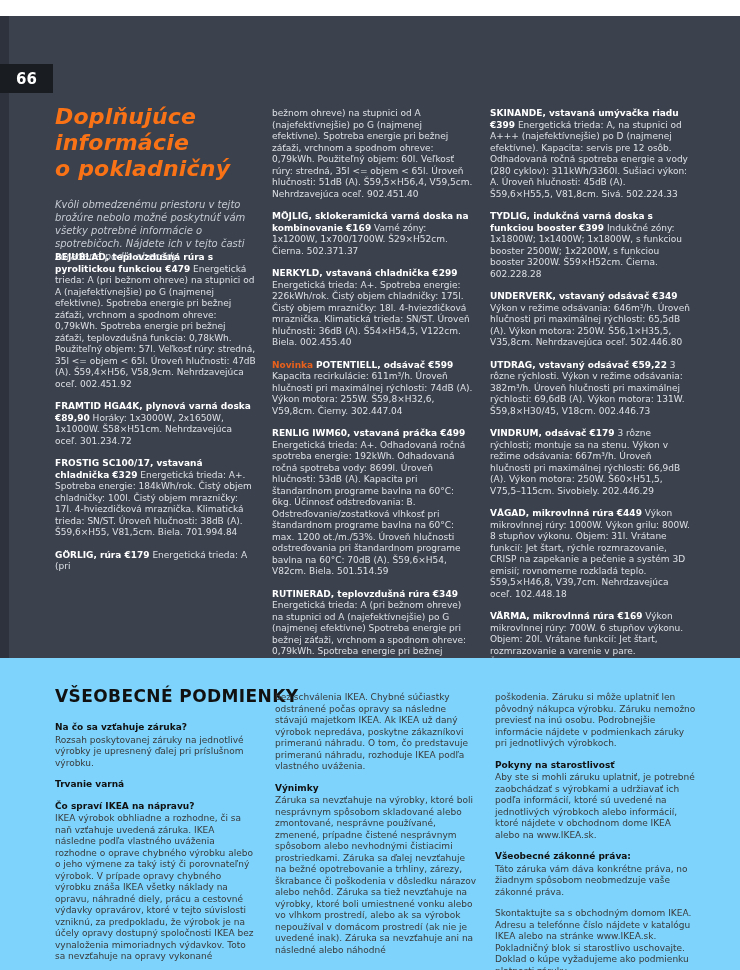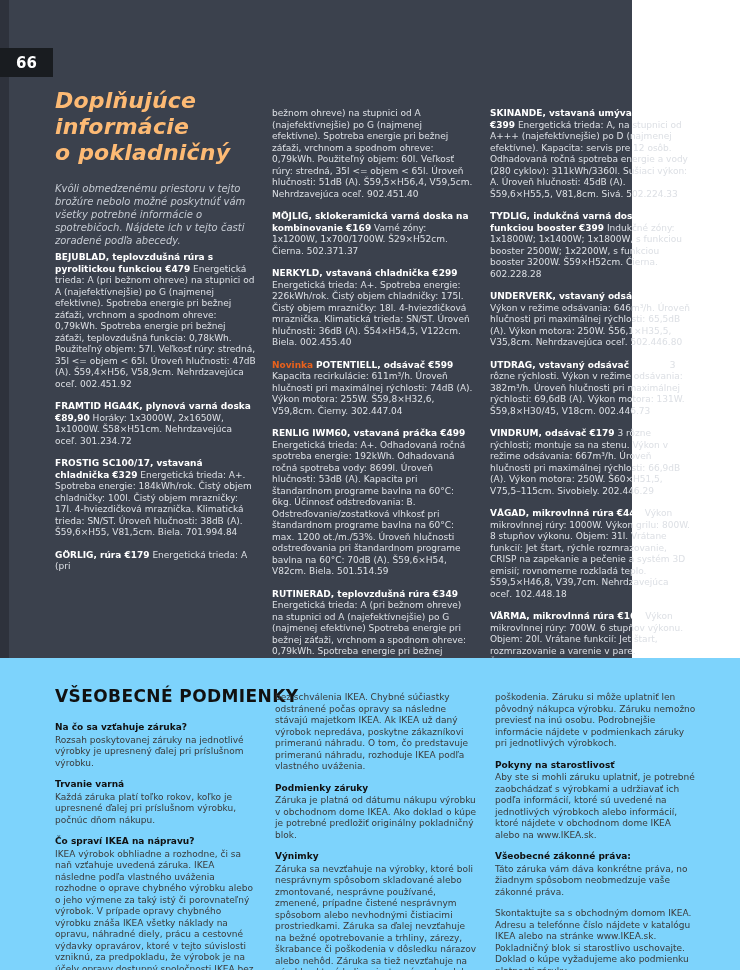--- a/index.html
+++ b/index.html
@@ -3,45 +3,45 @@
 <meta charset="utf-8">
 <style>
   html,body{margin:0;padding:0;}
   body{
     width:740px;height:970px;position:relative;overflow:hidden;
     background:#ffffff;
     font-family:"DejaVu Sans", sans-serif;
     -webkit-font-smoothing:antialiased;
   }
   .dark-section{
-    position:absolute;left:0;top:0;width:632px;height:658px;
+    position:absolute;left:0;top:16px;width:740px;height:658px;
     background:#3b414d;
   }
   .spine-shade{
     position:absolute;left:0;top:0;width:9px;height:658px;
     background:rgba(0,0,0,0.22);
   }
   .page-box{
     position:absolute;left:0;top:48px;width:53px;height:29px;
     background:#191c20;color:#ffffff;
     display:flex;align-items:center;justify-content:center;
     font-size:15px;font-weight:bold;
   }
   .main-title{
     position:absolute;left:55px;top:88px;width:240px;
-    color:#fdba74;font-size:22px;font-weight:bold;font-style:italic;
+    color:#f97316;font-size:22px;font-weight:bold;font-style:italic;
     line-height:26px;letter-spacing:0.2px;
   }
   .intro{
     position:absolute;left:55px;top:182px;width:208px;
     color:#c6cbd3;font-style:italic;font-size:10px;line-height:13px;
   }
   .pcol{
     position:absolute;width:201px;
-    color:#dde0e5;font-size:9px;line-height:11.5px;margin-top:16px;
+    color:#dde0e5;font-size:9px;line-height:11.5px;
   }
   #pcol1{left:55px;top:236px;}
   #pcol2{left:272px;top:92px;}
   #pcol3{left:490px;top:92px;}
   .entry{margin:0 0 11px 0;}
   .entry .lead{font-weight:bold;color:#ffffff;}
   .entry .novinka{font-weight:bold;color:#e8611c;}
   .entry .desc{color:#dde0e5;}
   .white-section{
     position:absolute;left:0;top:658px;width:740px;height:312px;
@@ -106,35 +106,30 @@
 <div class="white-section">
   <div class="terms-title">VŠEOBECNÉ PODMIENKY</div>
 
   <div class="tcol" id="tcol1">
     <div class="tblock">
       <div class="theading">Na čo sa vzťahuje záruka?</div>
       <div class="tbody">Rozsah poskytovanej záruky na jednotlivé výrobky je upresnený ďalej pri príslušnom výrobku.</div>
     </div>
     <div class="tblock">
       <div class="theading">Trvanie varná</div>
-      <div class="tbody">Každá záruka platí toľko rokov, koľko je upresnené ďalej pri príslušnom výrobku, počnúc dňom nákupu.</div>
     </div>
     <div class="tblock">
       <div class="theading">Čo spraví IKEA na nápravu?</div>
       <div class="tbody">IKEA výrobok obhliadne a rozhodne, či sa naň vzťahuje uvedená záruka. IKEA následne podľa vlastného uváženia rozhodne o oprave chybného výrobku alebo o jeho výmene za taký istý či porovnateľný výrobok. V prípade opravy chybného výrobku znáša IKEA všetky náklady na opravu, náhradné diely, prácu a cestovné výdavky opravárov, ktoré v tejto súvislosti vzniknú, za predpokladu, že výrobok je na účely opravy dostupný spoločnosti IKEA bez vynaloženia mimoriadnych výdavkov. Toto sa nevzťahuje na opravy vykonané</div>
     </div>
   </div>
 
   <div class="tcol" id="tcol2">
     <div class="tblock">
       <div class="tbody">bez schválenia IKEA. Chybné súčiastky odstránené počas opravy sa následne stávajú majetkom IKEA. Ak IKEA už daný výrobok nepredáva, poskytne zákazníkovi primeranú náhradu. O tom, čo predstavuje primeranú náhradu, rozhoduje IKEA podľa vlastného uváženia.</div>
-    </div>
-    <div class="tblock">
-      <div class="theading">Podmienky záruky</div>
-      <div class="tbody">Záruka je platná od dátumu nákupu výrobku v obchodnom dome IKEA. Ako doklad o kúpe je potrebné predložiť originálny pokladničný blok.</div>
     </div>
     <div class="tblock">
       <div class="theading">Výnimky</div>
       <div class="tbody">Záruka sa nevzťahuje na výrobky, ktoré boli nesprávnym spôsobom skladované alebo zmontované, nesprávne používané, zmenené, prípadne čistené nesprávnym spôsobom alebo nevhodnými čistiacimi prostriedkami. Záruka sa ďalej nevzťahuje na bežné opotrebovanie a trhliny, zárezy, škrabance či poškodenia v dôsledku nárazov alebo nehôd. Záruka sa tiež nevzťahuje na výrobky, ktoré boli umiestnené vonku alebo vo vlhkom prostredí, alebo ak sa výrobok nepoužíval v domácom prostredí (ak nie je uvedené inak). Záruka sa nevzťahuje ani na následné alebo náhodné</div>
     </div>
   </div>
 
   <div class="tcol" id="tcol3">
     <div class="tblock">
       <div class="tbody">poškodenia. Záruku si môže uplatniť len pôvodný nákupca výrobku. Záruku nemožno previesť na inú osobu. Podrobnejšie informácie nájdete v podmienkach záruky pri jednotlivých výrobkoch.</div>

